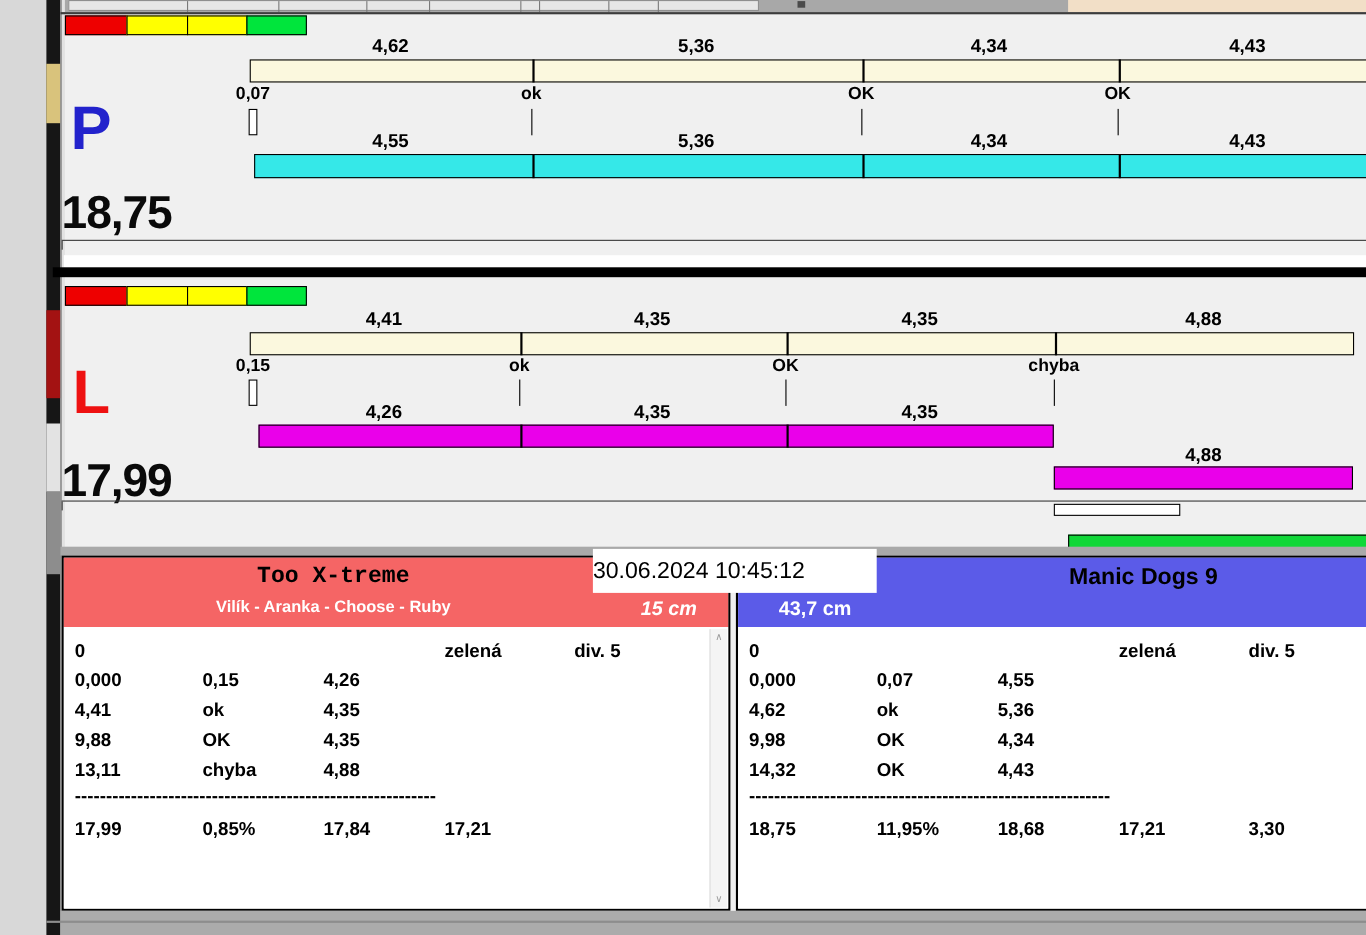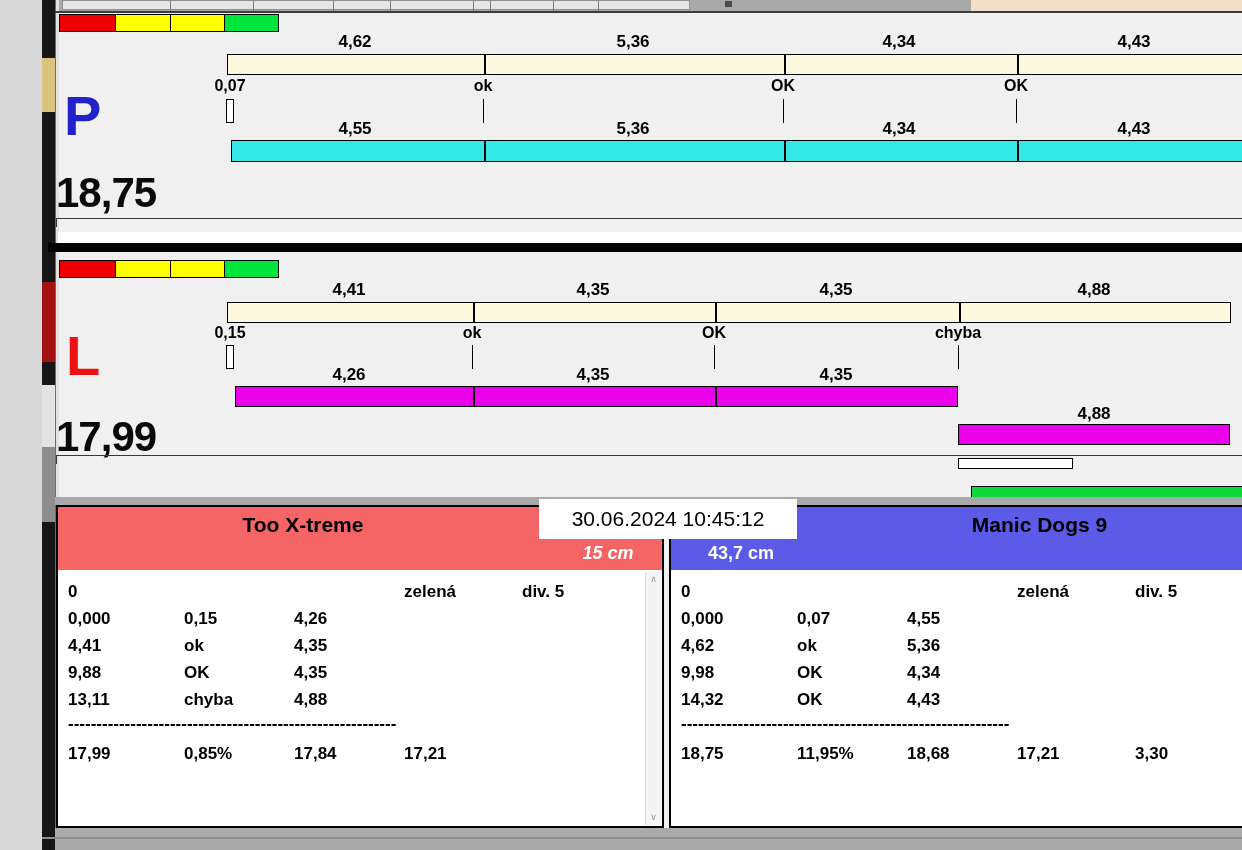--- a/index.html
+++ b/index.html
@@ -33,21 +33,21 @@
   .total{position:absolute;font-weight:bold;font-size:42px;line-height:1;letter-spacing:-1px;color:#0a0a0a;}
   .hline{position:absolute;height:1px;background:#383838;}
   .ltick{position:absolute;width:1px;height:8px;background:#383838;}
   .blackbar{position:absolute;left:6px;top:243px;width:1230px;height:9px;background:#000;}
   .whitegap{position:absolute;background:#fff;}
   .outrect{position:absolute;background:#fff;border:1px solid #000;box-sizing:border-box;}
   .greenbar{position:absolute;background:var(--bar-green,#10d838);border:1px solid #000;box-sizing:border-box;}
   
   .grayband{position:absolute;left:13px;top:497px;width:1223px;height:8px;background:#a9a9a9;}
   .datetime{position:absolute;left:497px;top:499px;width:258px;height:40px;background:#fff;
-            font-size:21px;line-height:40px;text-align:center;z-index:6;white-space:nowrap;}
+            font-size:21px;line-height:40px;z-index:6;white-space:nowrap;}
   .card{position:absolute;top:505px;height:323px;border:2px solid #000;box-sizing:border-box;background:#fff;}
   .card-header{position:relative;height:63px;}
   .hdr-left{background:var(--accent-left,#f56565);}
   .hdr-right{background:var(--accent-right,#5b5be8);}
   .card-title{position:absolute;top:6px;text-align:center;font-weight:bold;font-size:21px;color:#000;}
   .card-sub{position:absolute;top:36px;text-align:center;font-weight:bold;font-size:15px;color:#fff;}
   .height-badge{position:absolute;font-weight:bold;font-size:18px;color:#fff;text-align:center;}
   .tablebody{position:absolute;left:0;right:0;top:63px;bottom:0;background:#fff;
              padding:8px 0 0 10px;box-sizing:border-box;font-weight:bold;font-size:17px;}
   .trow{display:flex;height:27px;line-height:27px;white-space:nowrap;}
@@ -184,21 +184,22 @@
   <div class="ltick" style="left:14px;top:456px;"></div>
 
   <div class="outrect" style="left:916px;top:458px;width:115px;height:11px;"></div>
   <div class="greenbar" style="left:929px;top:486px;width:311px;height:13px;"></div>
 
   <div class="grayband"></div>
   <div class="datetime">30.06.2024 10:45:12</div>
 
   <div class="card" style="left:14px;width:608px;">
     <div class="card-header hdr-left">
-      <div class="card-title" style="left:0;width:490px;">Too X-treme</div>
+      <div class="card-title" style="left:0;width:490px;font-family:Liberation Mono, monospace;">Too X-treme</div>
+      <div class="card-sub" style="left:0;width:490px;">Vilík - Aranka - Choose - Ruby</div>
       <div class="height-badge" style="left:495px;top:36px;width:110px;font-style:italic;">15 cm</div>
     </div>
     <div class="tablebody">
       <div class="trow">
         <span class="c1">0</span>
         <span class="c2"></span>
         <span class="c3"></span>
         <span class="c4">zelená</span>
         <span class="c5">div. 5</span>
       </div>

